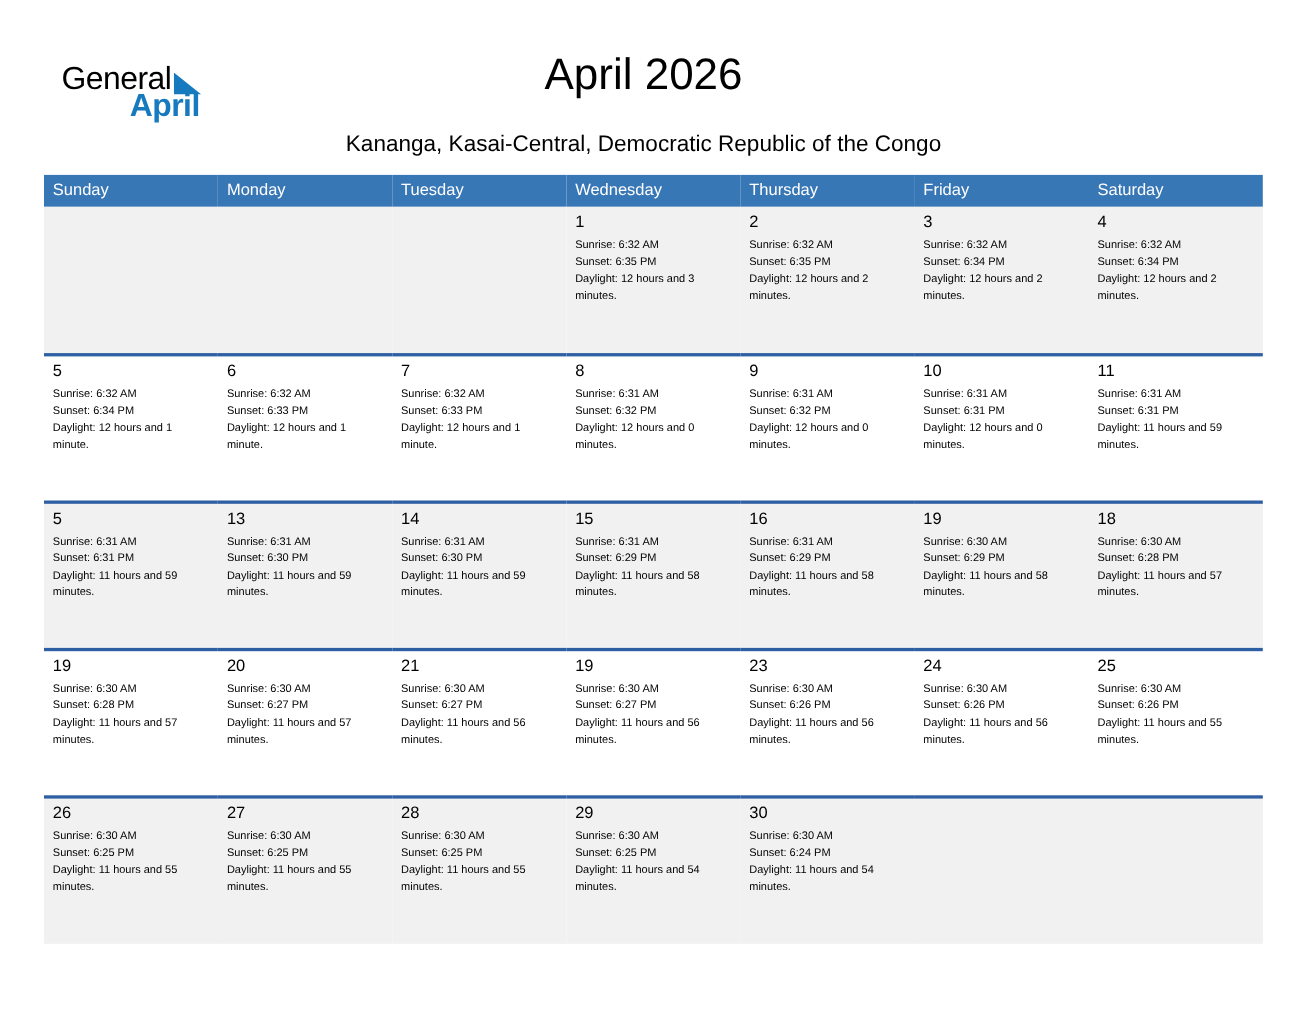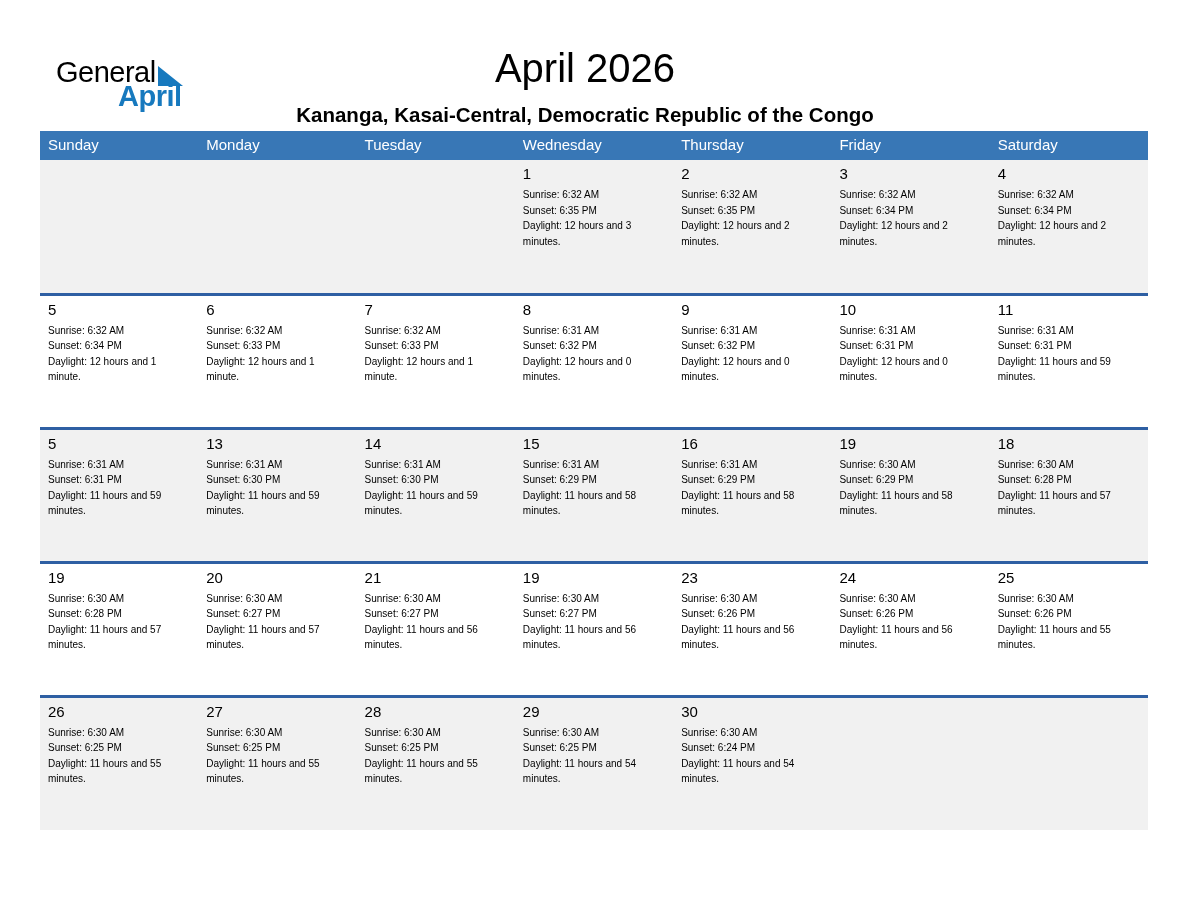--- a/index.html
+++ b/index.html
@@ -22,23 +22,23 @@
   .logo { position: absolute; left: 56px; top: 58px; line-height: 1; }
   .logo-top { display: flex; align-items: flex-end; }
   .logo-general { font-size: 29px; color: #000; letter-spacing: -0.5px; }
   .logo-tri { margin-left: 2px; margin-bottom: 1px; }
   .logo-blue-text {
     font-size: 29px; font-weight: bold; color: var(--logo-blue);
     margin-left: 62px; margin-top: -5px; display: block; letter-spacing: -0.5px;
   }
   .title-block { text-align: center; padding-right: 18px; }
   .cal-title { font-size: 40px; font-weight: normal; color: var(--text); }
-  .cal-subtitle { font-size: 20.5px; font-weight: bold; color: var(--text); margin-top: 12px; }
+  .cal-subtitle { font-size: 20.5px; font-weight: normal; color: var(--text); margin-top: 28px; }
   table.calendar {
-    width: 1108px; margin: 0 auto; border-collapse: collapse; table-layout: fixed;
+    width: 1108px; margin: 12px auto; border-collapse: collapse; table-layout: fixed;
   }
   thead th {
     background: var(--header-bg); color: #fff; font-weight: normal;
     text-align: left; font-size: 15px; padding: 5px 8px 7px 8px;
   }
   tbody tr { border-top: 3px solid var(--row-line); }
   tbody tr:first-child { border-top: none; }
   tbody tr.shaded { background: var(--shaded); }
   td { vertical-align: top; height: 134px; padding: 5px 8px; }
   .daynum { font-size: 15px; margin-bottom: 5px; color: var(--text); }

